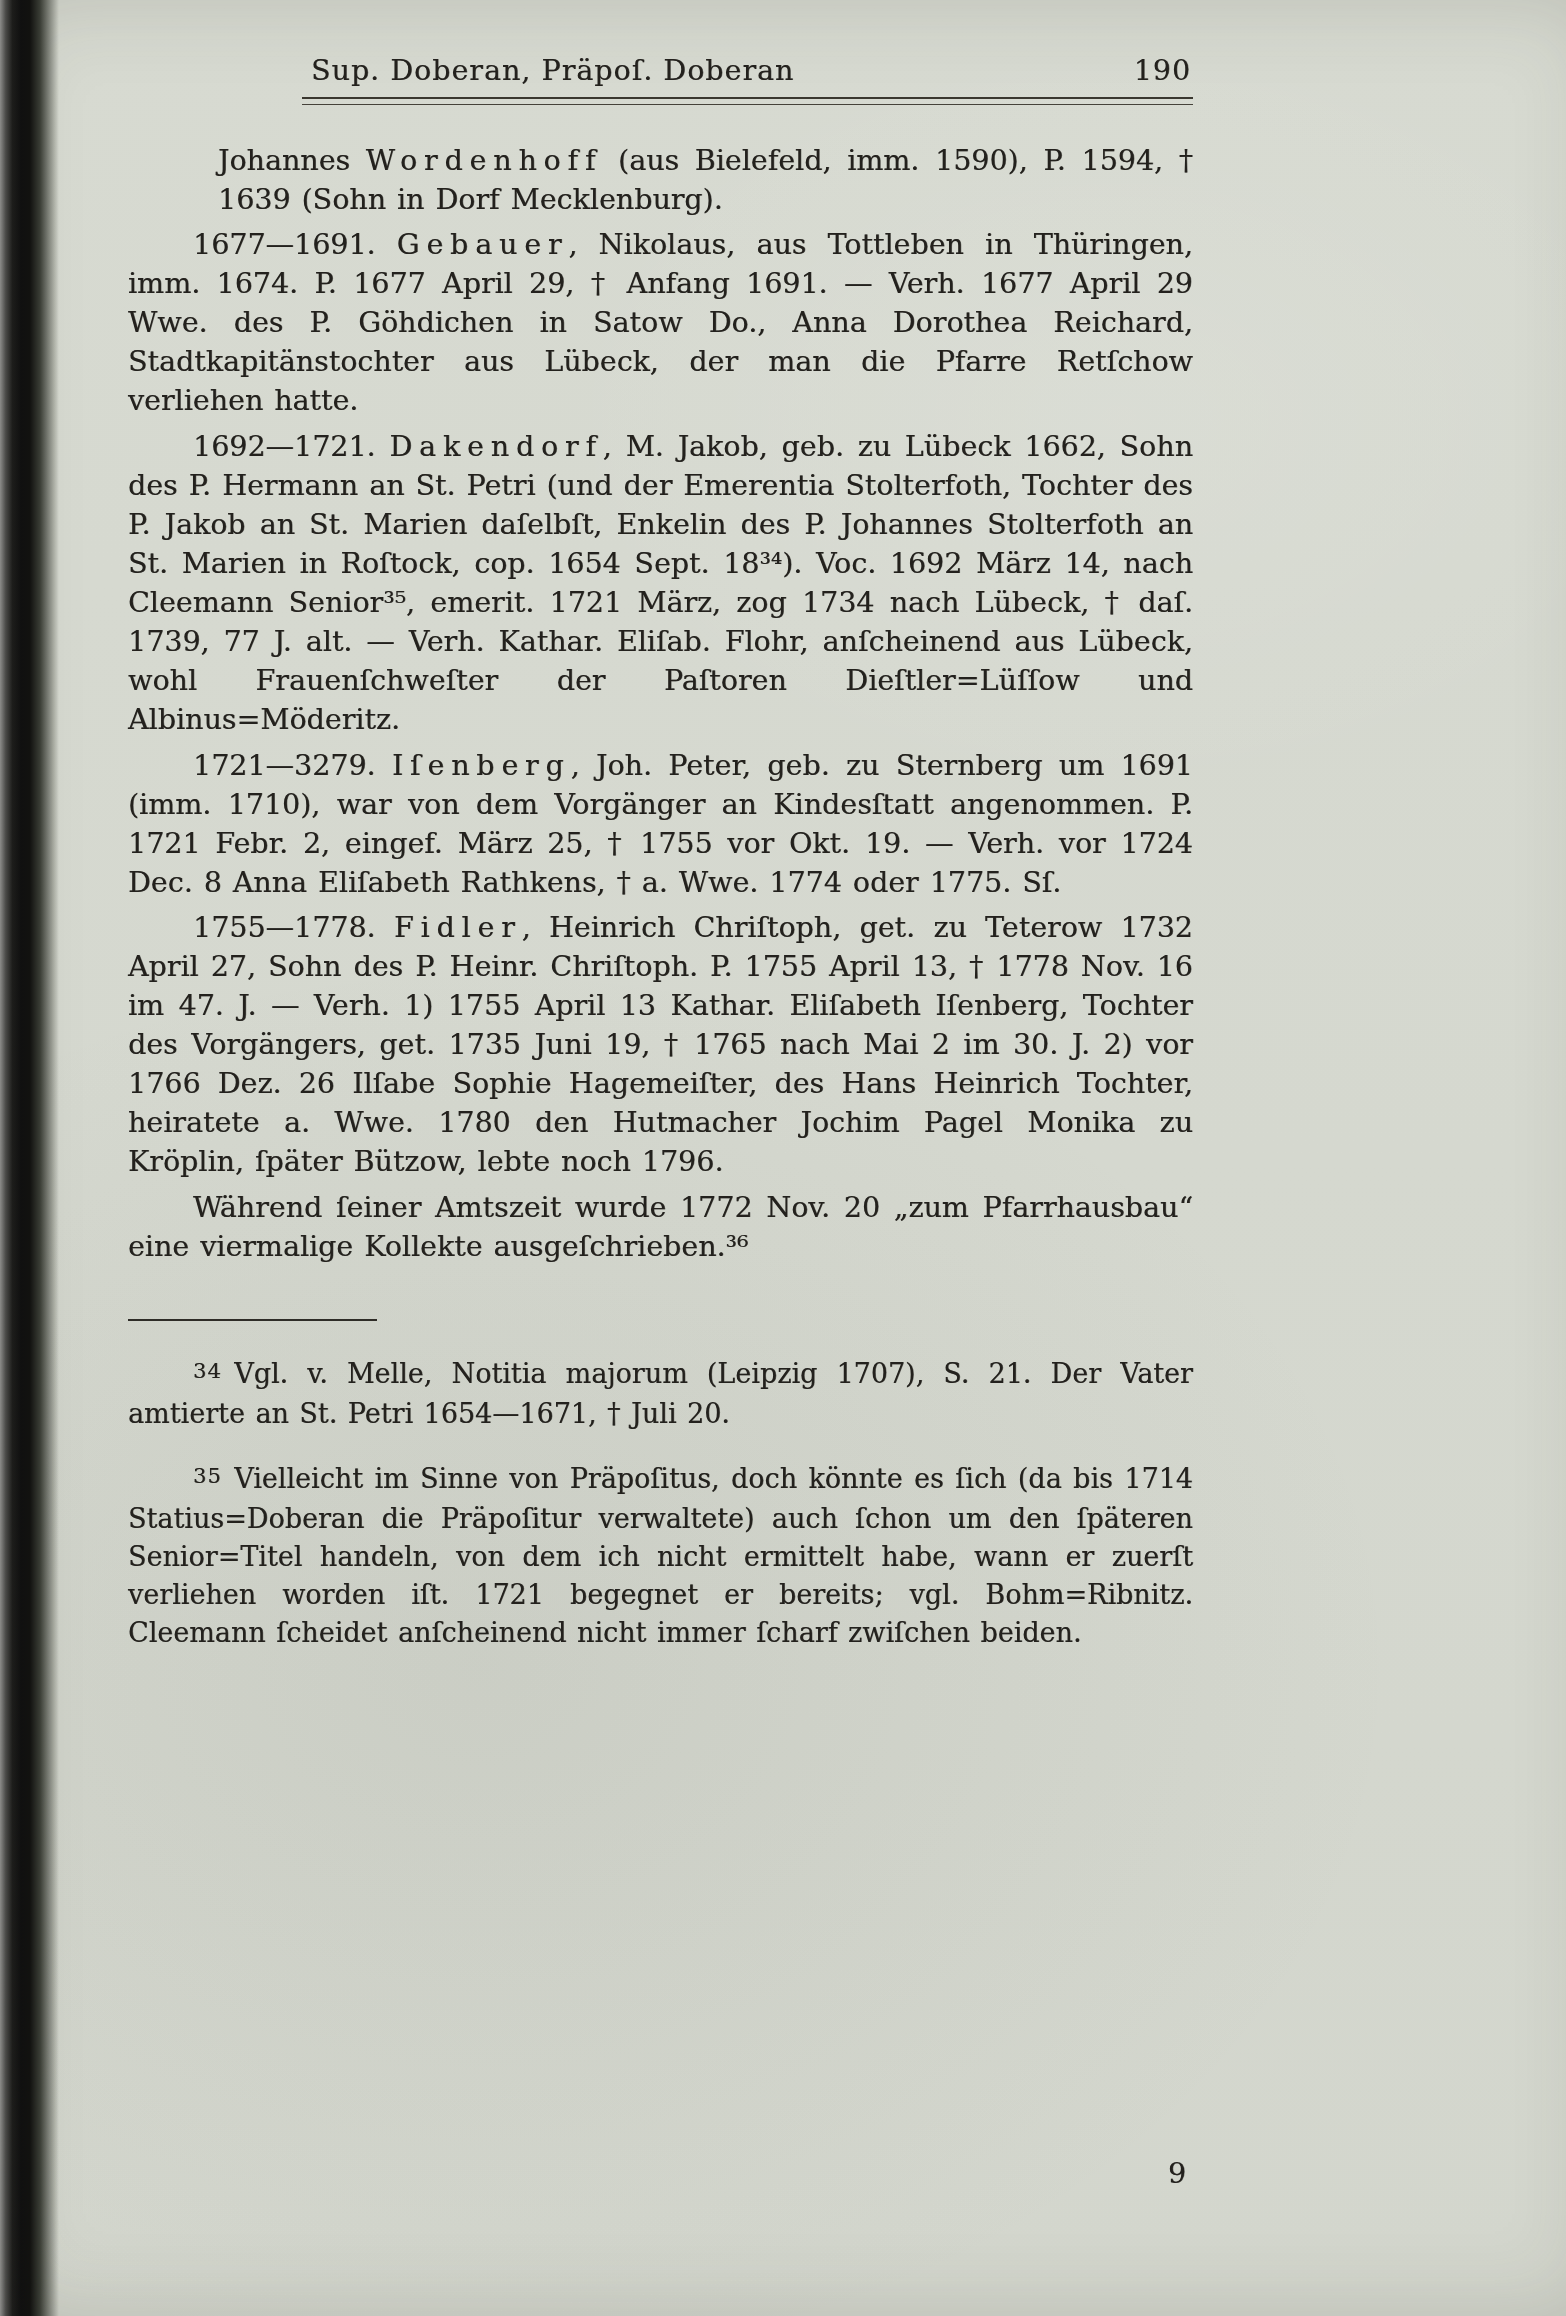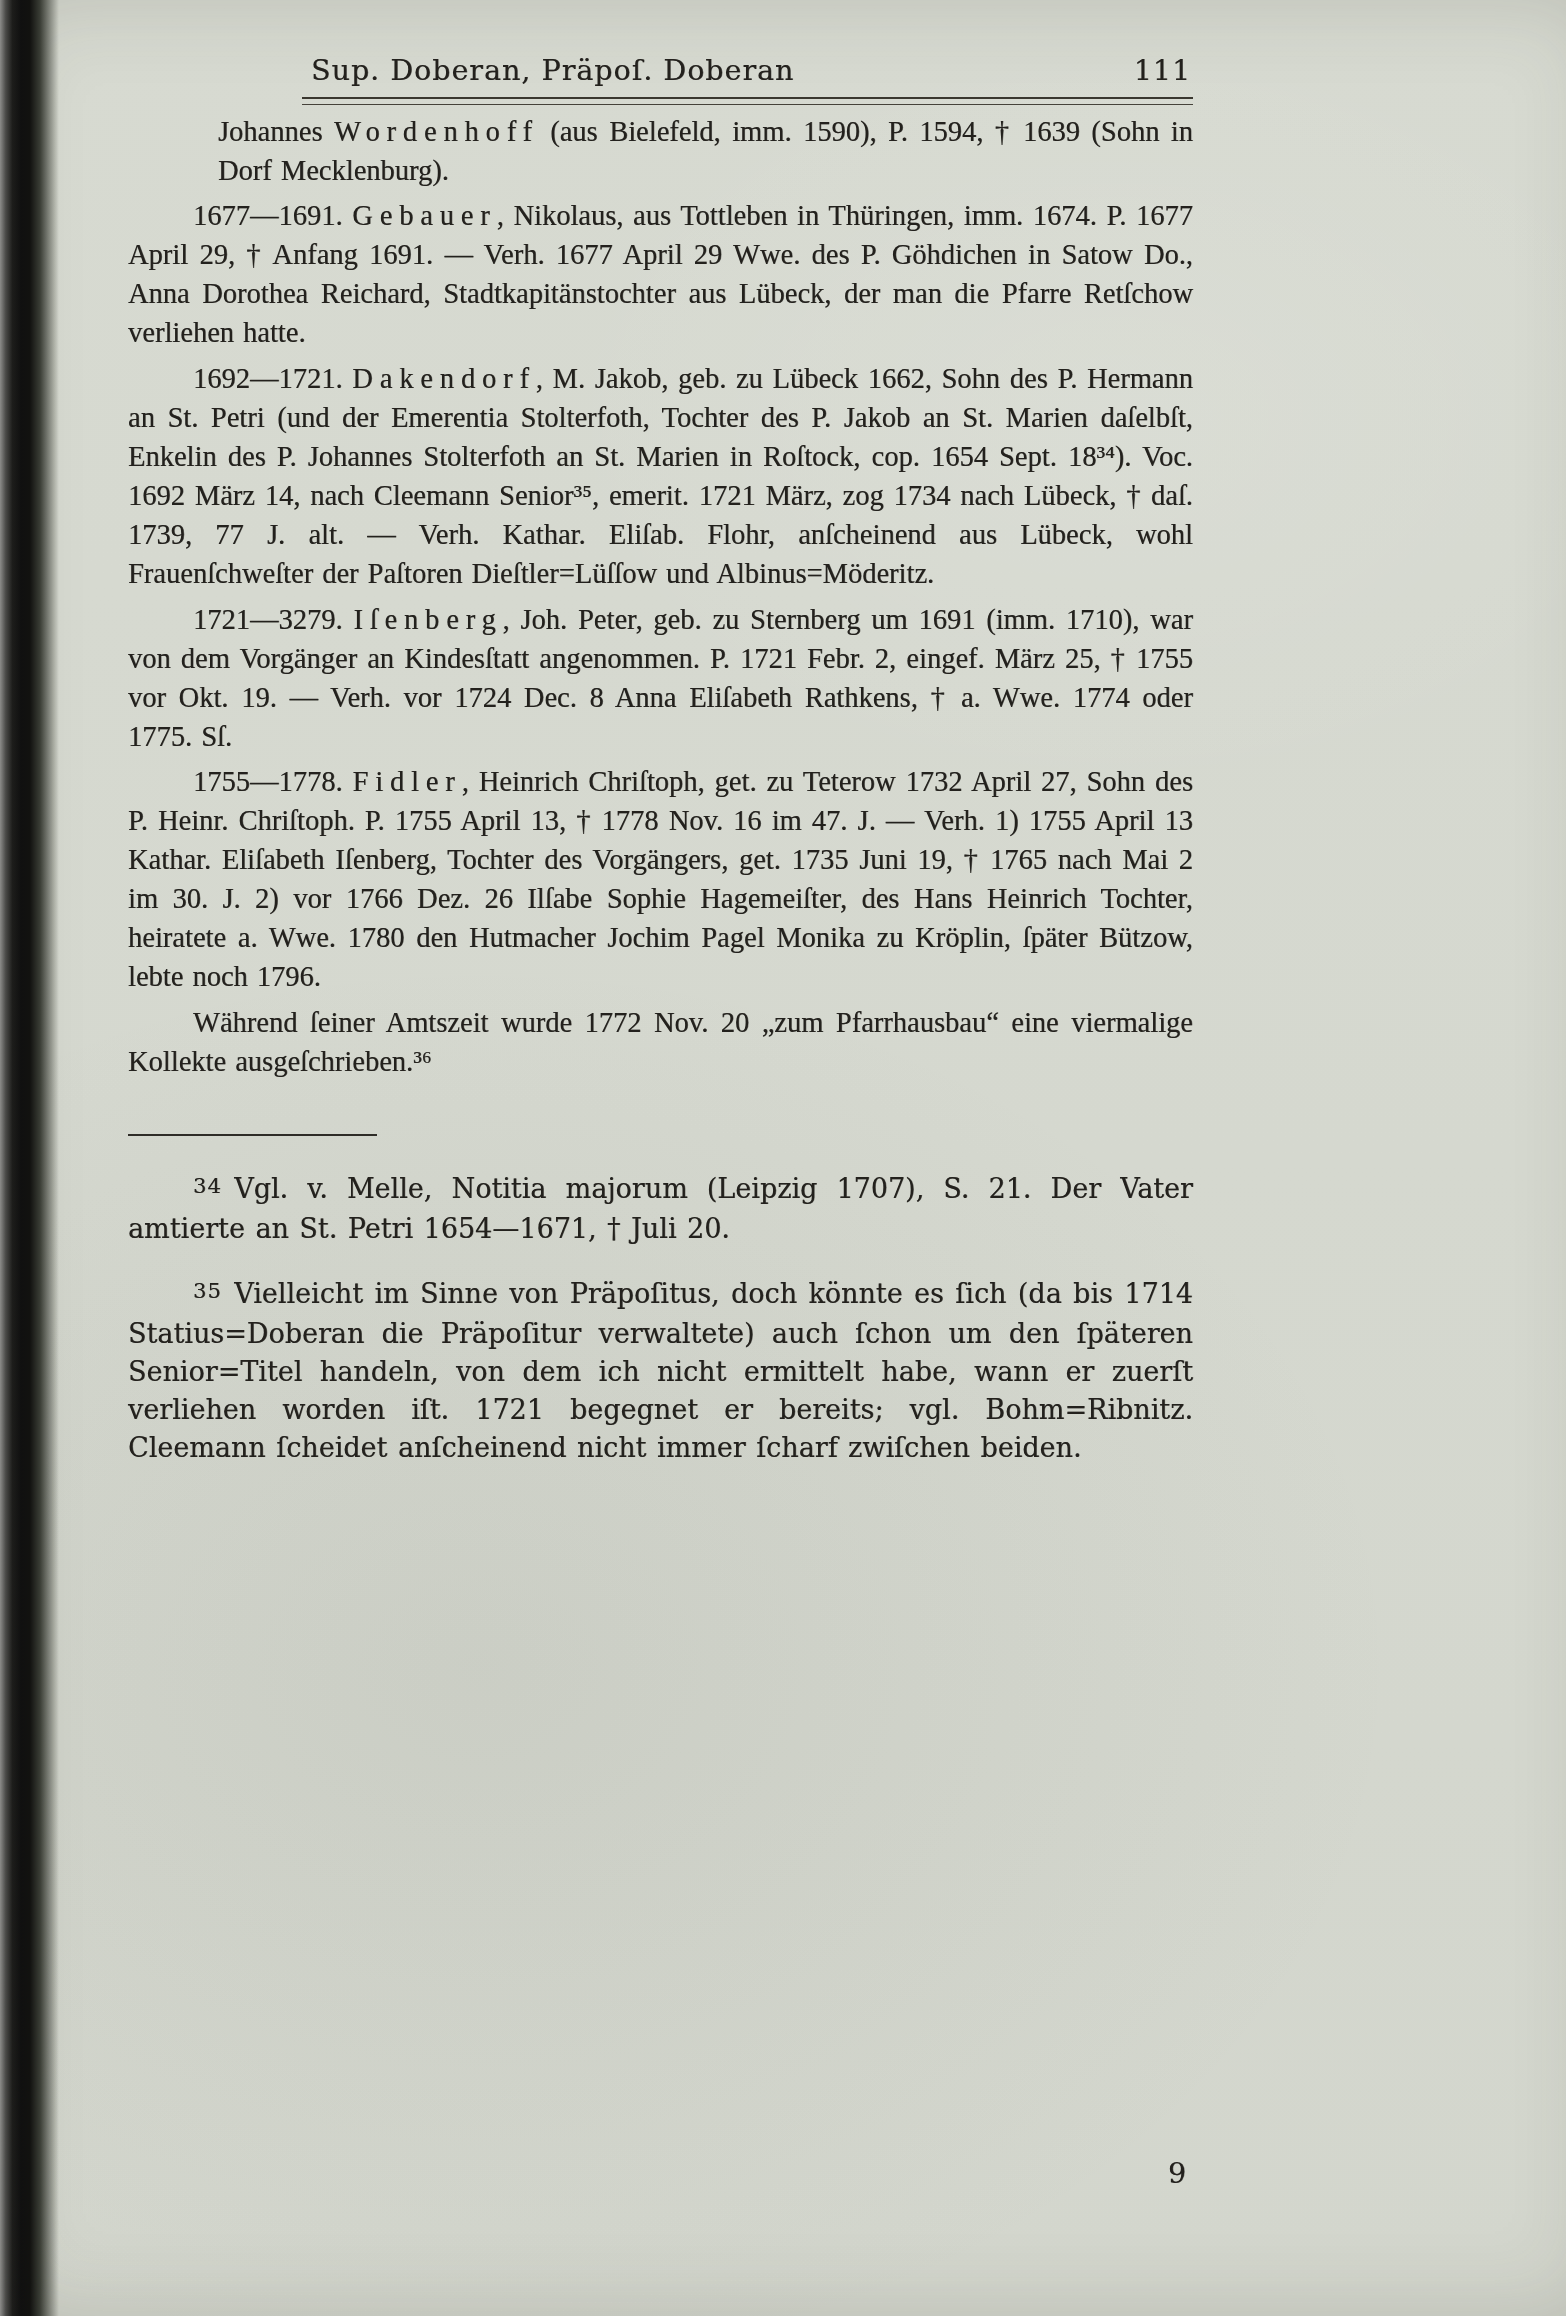--- a/index.html
+++ b/index.html
@@ -50,21 +50,21 @@
 
   .head-rule {
     margin-left: 174px;
     width: 891px;
     height: 4.8px;
     margin-top: 4.8px;
     border-top: 2.9px solid #3a372f;
     border-bottom: 1.9px solid #45423a;
   }
 
-  .body-block { margin-top: 7px; font-family: Liberation Serif, serif; }
+  .body-block { margin-top: 36px; }
 
   .para {
     margin: 0;
     font-size: 28.5px;
     line-height: 39px;
     text-align: justify;
     word-spacing: 1.9px;
   }
 
   .continuation {
@@ -106,21 +106,21 @@
 </head>
 <body>
 
 <div class="scan-page">
   <div class="binding"></div>
 
   <div class="content">
 
     <div class="running-head">
       <div class="head-title">Sup. Doberan, Präpoſ. Doberan</div>
-      <div class="head-num">111</div>
+      <div class="head-num">190</div>
     </div>
     <div class="head-rule"></div>
 
     <div class="body-block">
 
       <p class="para continuation"><span>Johannes </span><span class="sperr">Wordenhoff</span><span> (aus Bielefeld, imm. 1590), P. 1594, † 1639 (Sohn in Dorf Mecklenburg).</span></p>
 
 
       <p class="para entry"><span>1677—1691. </span><span class="sperr">Gebauer</span><span>, Nikolaus, aus Tottleben in Thüringen, imm. 1674. P. 1677 April 29, † Anfang 1691. — Verh. 1677 April 29 Wwe. des P. Göhdichen in Satow Do., Anna Dorothea Reichard, Stadtkapitänstochter aus Lübeck, der man die Pfarre Retſchow verliehen hatte.</span></p>
 

